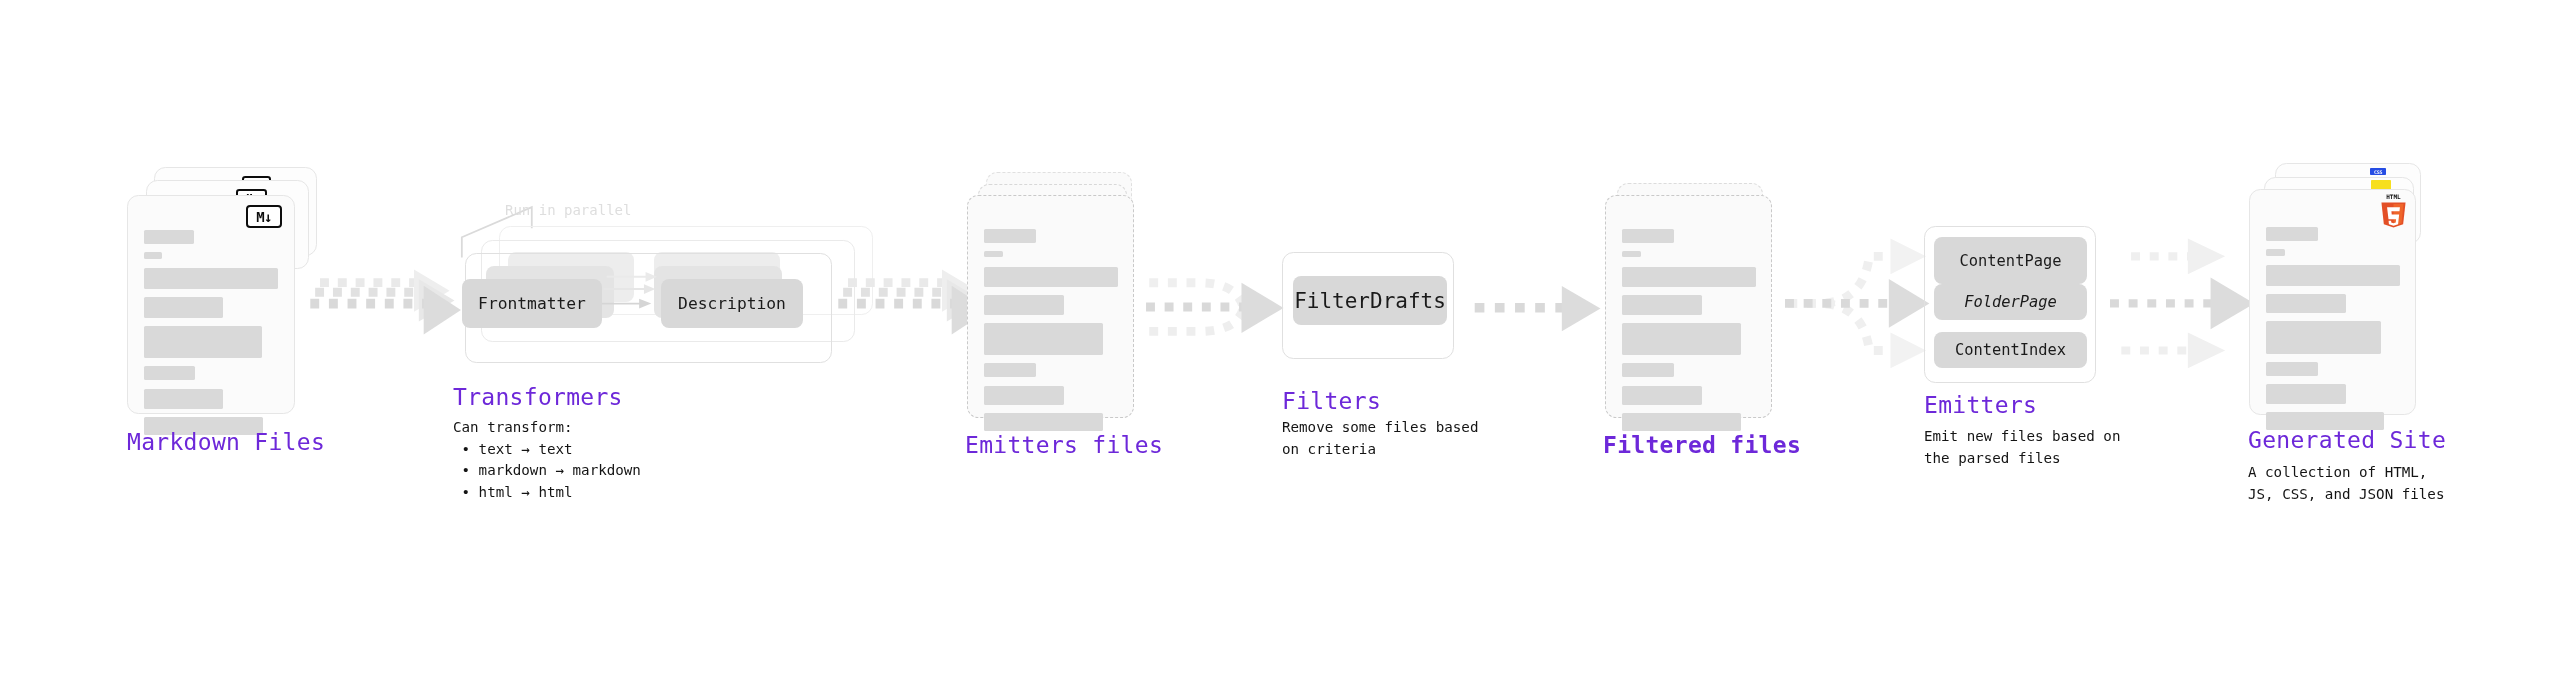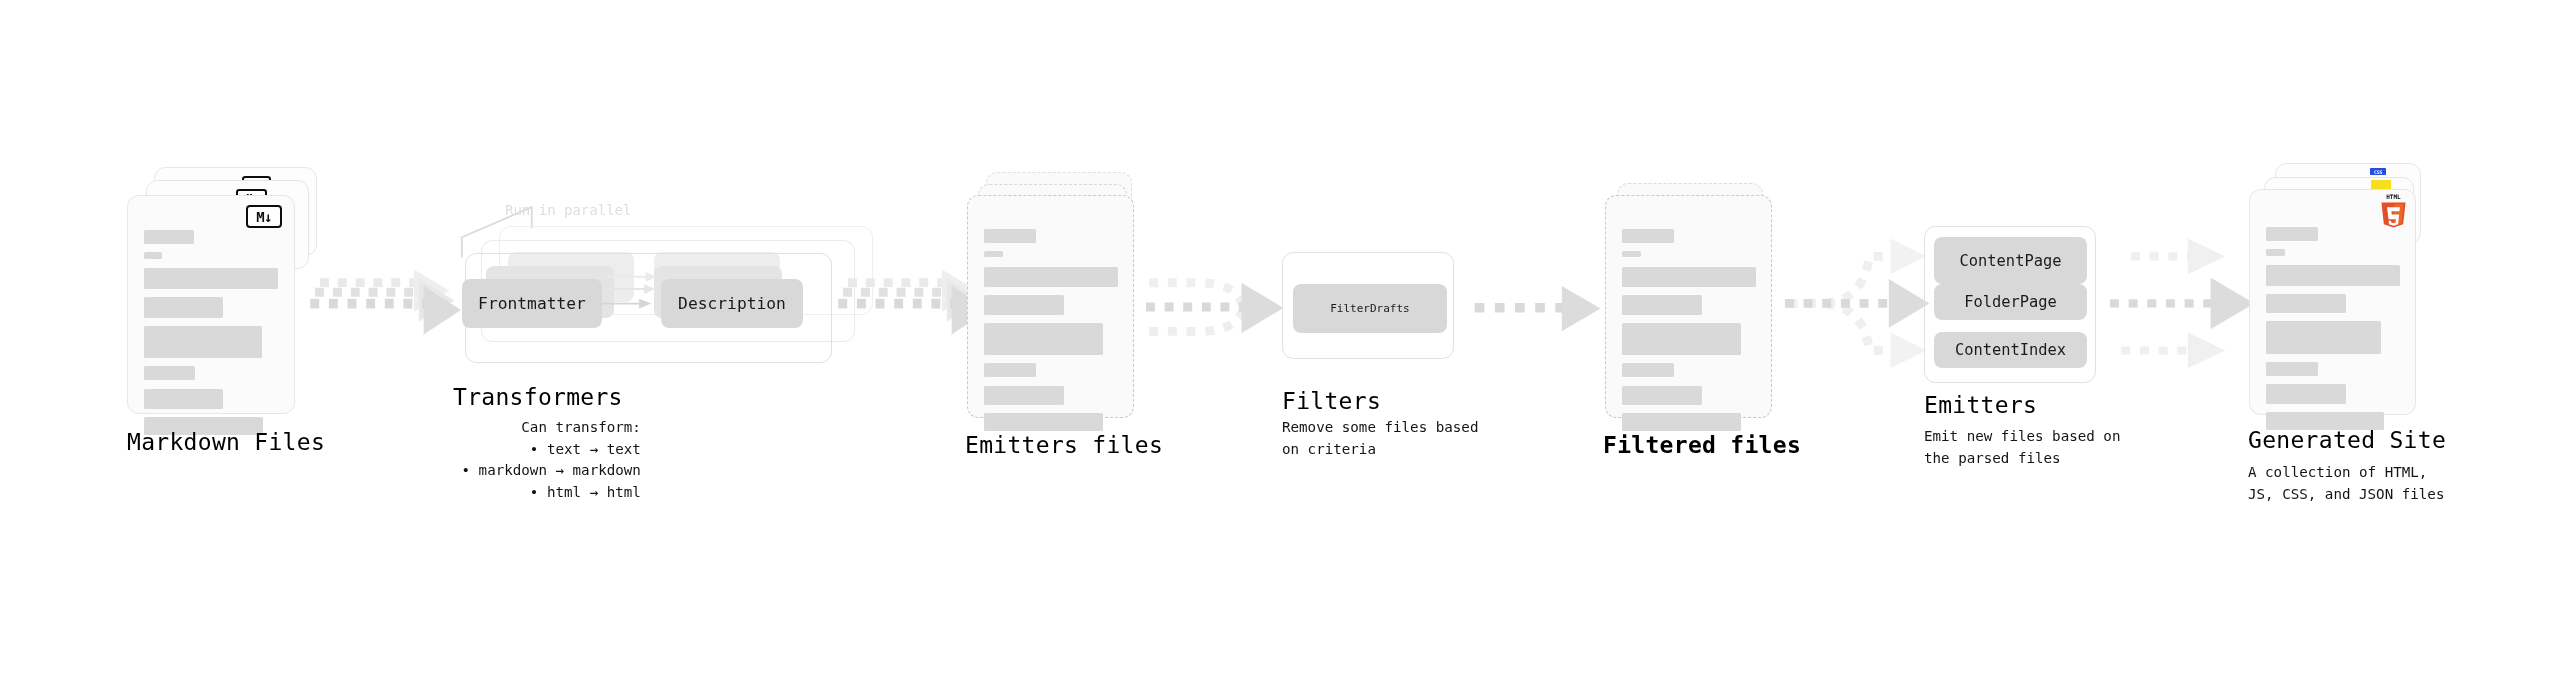--- a/index.html
+++ b/index.html
@@ -40,21 +40,21 @@
     white-space: nowrap;
   }
   .pill.faint1 { background: #e4e4e4; color: transparent; }
   .pill.faint2 { background: #ededed; color: transparent; }
 
   
   .title {
     position: absolute;
     font-size: 23px;
     letter-spacing: 0.3px;
-    color: #000000;
+    color: #6d28d9;
     white-space: nowrap;
   }
   .sub {
     position: absolute;
     font-size: 14.2px;
     line-height: 1.52;
     color: #141414;
     white-space: pre;
   }
   .note {
@@ -162,21 +162,21 @@
       <polygon points="50,1 64,7 50,13" fill="#eaeaea"></polygon>
       <polygon points="48,16 62,22 48,28" fill="#e6e6e6"></polygon>
       <polygon points="42,34 57,40 42,46" fill="#d5d5d5"></polygon>
     </svg>
   </div>
 
   <div class="pill" style="left:462px; top:279px; width:140px; height:49px; font-size:16.3px;">Frontmatter</div>
   <div class="pill" style="left:661px; top:279px; width:142px; height:49px; font-size:16.3px;">Description</div>
 
   <div class="title" style="left:453px; top:384px;">Transformers</div>
-  <div class="sub" style="left:453px; top:417px;text-align:right;">Can transform:
+  <div class="sub" style="left:453px; top:417px;">Can transform:
  • text → text
  • markdown → markdown
  • html → html</div>
 
   <div class="arrowwrap" style="left:835px; top:268px;">
     <svg width="154" height="81" viewBox="0 0 190 100">
       <g stroke="#e9e9e9" stroke-width="11" stroke-dasharray="11 11" fill="none">
         <path d="M16 18 H140"></path>
       </g>
       <polygon points="132,2 176,28 132,54" fill="#eeeeee"></polygon>
@@ -213,21 +213,21 @@
       <g fill="none" stroke-width="11" stroke-dasharray="11 12">
         <path d="M10 22 H72 Q118 22 126 52" stroke="#efefef"></path>
         <path d="M10 82 H72 Q118 82 126 54" stroke="#eeeeee"></path>
         <path d="M6 52 H126" stroke="#d9d9d9"></path>
       </g>
       <polygon points="124,22 176,53 124,84" fill="#dcdcdc"></polygon>
     </svg>
   </div>
 
   <div class="groupbox" style="left:1282px; top:252px; width:172px; height:107px; border-color:#e0e0e0;"></div>
-  <div class="pill" style="left:1293px; top:284px; width:154px; height:49px; font-size:11px;">FilterDrafts</div>
+  <div class="pill" style="left:1293px; top:276px; width:154px; height:49px; font-size:21px;">FilterDrafts</div>
 
   <div class="title" style="left:1282px; top:388px;">Filters</div>
   <div class="sub" style="left:1282px; top:417px;">Remove some files based
 on criteria</div>
 
   <div class="arrowwrap" style="left:1471px; top:286px;">
     <svg width="130" height="50" viewBox="0 0 160 62">
       <path d="M4 27 H116" stroke="#d9d9d9" stroke-width="12" stroke-dasharray="12 13" fill="none"></path>
       <polygon points="112,0 160,28 112,56" fill="#dcdcdc"></polygon>
     </svg>
@@ -256,21 +256,21 @@
         <path d="M0 88 H130" stroke="#d9d9d9"></path>
       </g>
       <polygon points="130,8 174,30 130,52" fill="#f2f2f2"></polygon>
       <polygon points="130,124 174,146 130,168" fill="#f2f2f2"></polygon>
       <polygon points="128,58 178,88 128,118" fill="#dcdcdc"></polygon>
     </svg>
   </div>
 
   <div class="groupbox" style="left:1924px; top:226px; width:172px; height:157px; border-color:#e0e0e0;"></div>
   <div class="pill" style="left:1934px; top:237px; width:153px; height:47px; font-size:15.4px;">ContentPage</div>
-  <div class="pill" style="left:1934px; top:284px; width:153px; height:36px; font-size:15.4px;">FolderPage</div>
+  <div class="pill" style="left:1934px; top:284px; width:153px; height:36px; font-size:15.4px;font-style:italic;">FolderPage</div>
   <div class="pill" style="left:1934px; top:332px; width:153px; height:36px; font-size:15.4px;">ContentIndex</div>
 
   <div class="title" style="left:1924px; top:392px;">Emitters</div>
   <div class="sub" style="left:1924px; top:426px;">Emit new files based on
 the parsed files</div>
 
   <div class="arrowwrap" style="left:2110px; top:232px;">
     <svg width="146" height="142" viewBox="0 0 180 175">
       <g fill="none" stroke-width="10" stroke-dasharray="11 12">
         <path d="M26 30 H100" stroke="#efefef"></path>

